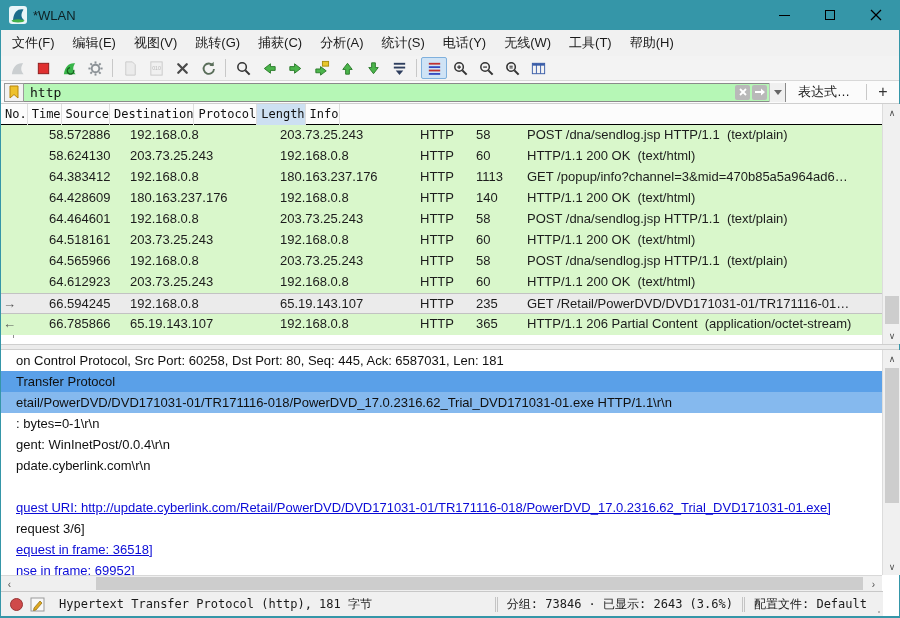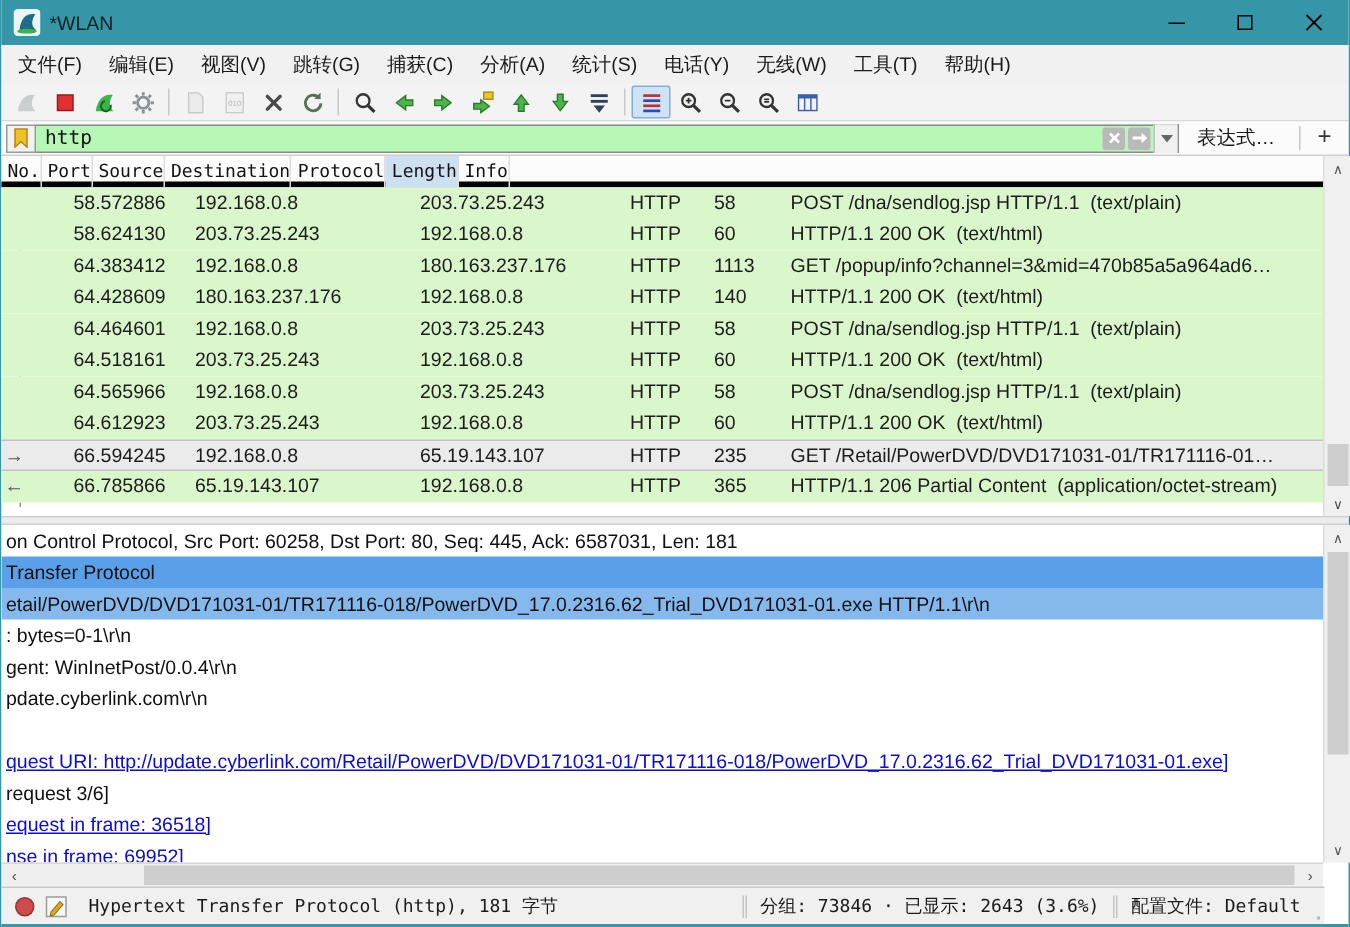--- a/index.html
+++ b/index.html
@@ -46,21 +46,21 @@
   .fdrop { width:16px; height:19px; background:#f0f0f0; border-left:1px solid #c0c0c0;
            display:flex; align-items:center; justify-content:center; }
   .tri-down { width:0; height:0; border-left:4px solid transparent; border-right:4px solid transparent;
               border-top:5px solid #666; }
   .fexpr { font-size:13px; color:#1a1a1a; margin:0 10px 0 12px; }
   .fsep { width:0; height:16px; border-left:1px solid #c8c8c8; margin:0 6px; }
   .fplus { font-size:16px; color:#333; width:20px; text-align:center; }
 
   
   .phead { position:absolute; left:0; top:104px; width:881px; height:21px; background:#fcfcfc;
-           border-bottom:4px solid #000000; display:flex;
+           border-bottom:1px solid #000000; display:flex;
            font-family:"DejaVu Sans Mono", monospace; font-size:12px; color:#111; }
   .hc { height:21px; line-height:20px; padding-left:4px; border-right:1px solid #dedede; overflow:hidden; }
   .hc.sorted { background:#cde0f2; }
   .c-no{width:44px} .c-time{width:81px} .c-src{width:150px} .c-dst{width:140px}
   .c-proto{width:60px} .c-len{width:46px} .c-info{width:360px}
   .prows { position:absolute; left:0; top:125px; width:881px; height:219px; background:#fff; }
   .prows::before { content:""; position:absolute; left:12px; top:0; bottom:6px;
                    border-left:1px dashed #8f8f8f; }
   .prow { position:relative; height:21px; display:flex; background:#d9f7cb; color:#1c1c1c;
           font-size:13px; }
@@ -82,21 +82,21 @@
          border-top:1px solid #d8d8d8; }
   .hsb-a { position:absolute; top:0; width:17px; height:16px; display:flex; align-items:center;
            justify-content:center; color:#505050; font-size:10px; }
   .hsb-thumb { position:absolute; left:95px; top:1px; width:767px; height:13px; background:#cdcdcd; }
 
   
   .splitter { position:absolute; left:0; top:344px; right:0; height:6px; background:#ececec;
               border-top:1px solid #cfcfcf; border-bottom:1px solid #cfcfcf; }
   .details { position:absolute; left:0; top:350px; width:881px; height:225px; background:#fff;
              overflow:hidden; font-size:13px; color:#101010; }
-  .dline { height:21px; line-height:21px; padding-left:3px; white-space:pre; overflow:hidden; }
+  .dline { height:21px; line-height:21px; padding-left:15px; white-space:pre; overflow:hidden; }
   .dline.selected { background:#5aa0e8; }
   .dline.subselected { background:#85b9ee; }
   .dline.link { color:#0b0bd6; text-decoration:underline; }
   .dline.blank { height:21px; }
 
   
   .statusbar { position:absolute; left:0; top:591px; right:16px; height:25px; background:#f0f0f0;
                border-top:1px solid #c8c8c8; display:flex; align-items:center;
                font-family:"DejaVu Sans Mono", monospace; font-size:12px; color:#1a1a1a; }
   .expert { width:13px; height:13px; border-radius:50%; background:#cf4a4a; border:1px solid #983333;
@@ -337,21 +337,21 @@
     </div>
     <span class="fexpr">表达式…</span>
     <div class="fsep"></div>
     <span class="fplus">+</span>
   </div>
 
   <div class="phead">
 
       <span class="hc">No.</span>
 
-      <span class="hc">Port</span>
+      <span class="hc">Time</span>
 
       <span class="hc">Source</span>
 
       <span class="hc">Destination</span>
 
       <span class="hc">Protocol</span>
 
       <span class="hc sorted">Length</span>
 
       <span class="hc">Info</span>

